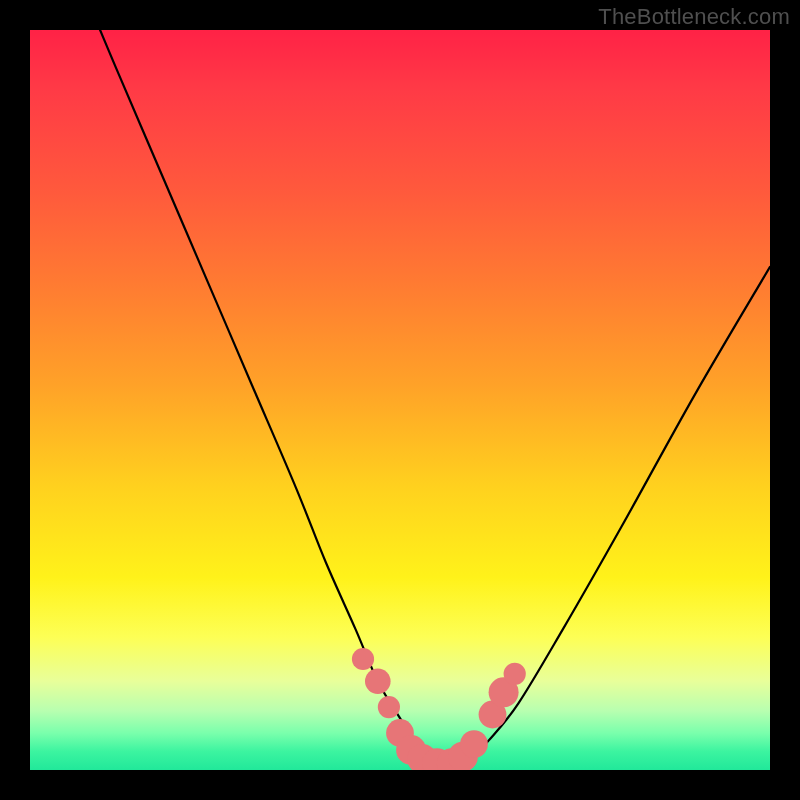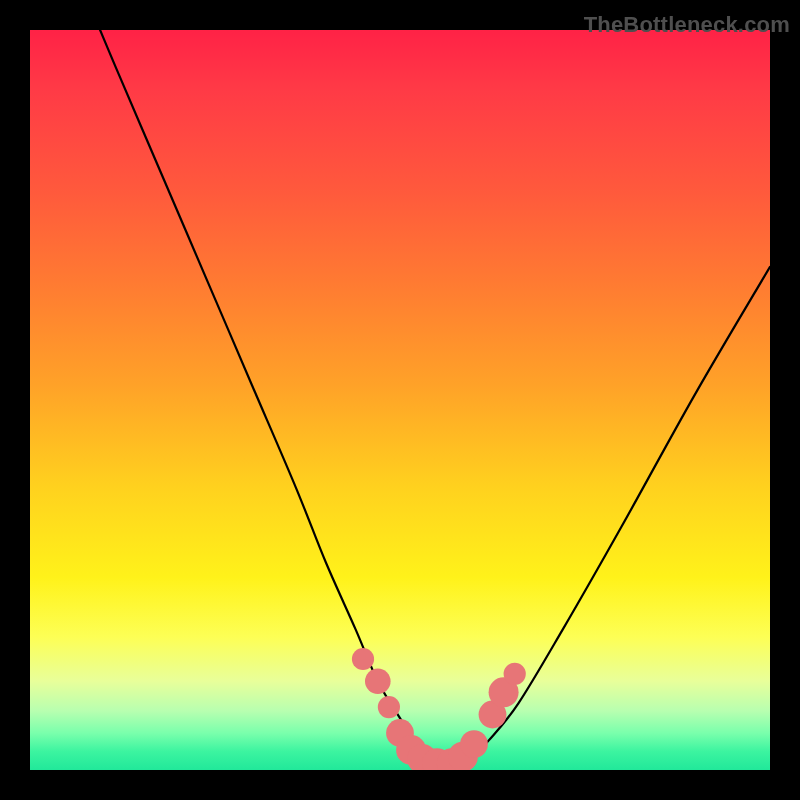--- a/index.html
+++ b/index.html
@@ -12,25 +12,25 @@
     font-family: Arial, Helvetica, sans-serif;
   }
   .frame {
     position: relative;
     width: 800px;
     height: 800px;
     background: #000;
   }
   .watermark {
     position: absolute;
-    top: 12px;
+    top: 4px;
     right: 10px;
     color: #4f4f4f;
     font-size: 22px;
-    font-weight: 700;
+    font-weight: 400;
     letter-spacing: 0.2px;
     z-index: 10;
   }
   .plot-area {
     position: absolute;
     left: 30px;
     top: 30px;
     width: 740px;
     height: 740px;
     overflow: hidden;

